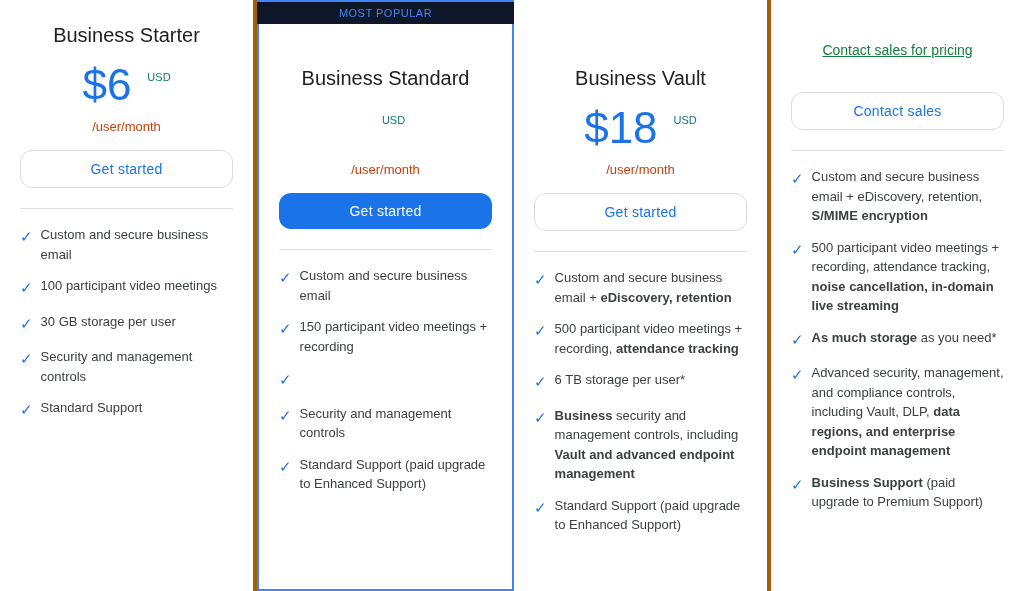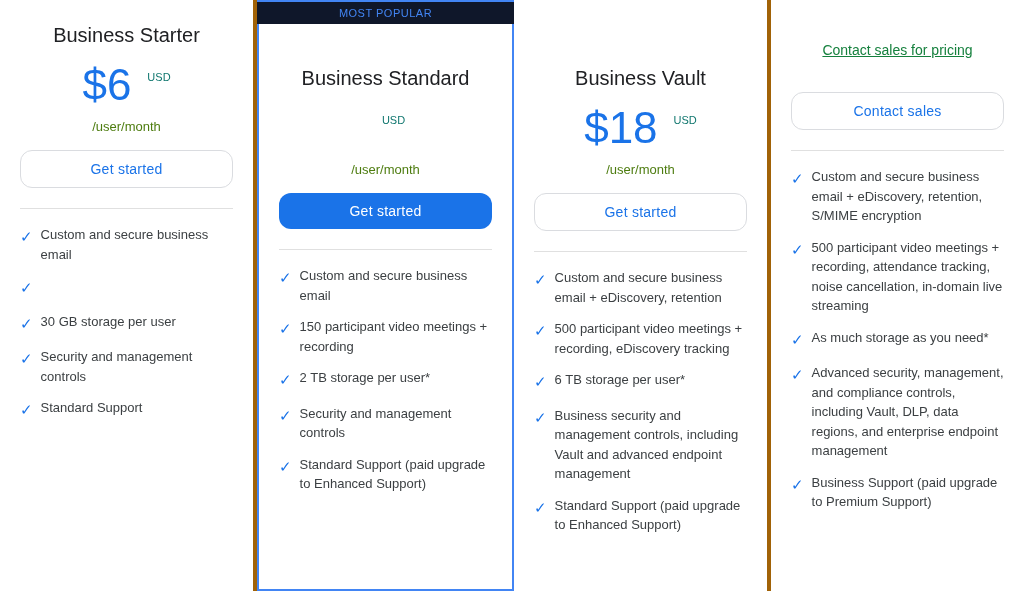--- a/index.html
+++ b/index.html
@@ -77,21 +77,21 @@
     .price-usd {
       font-size: 11px;
       color: #0f766e;
       font-weight: 500;
       margin-left: 16px;
       align-self: flex-start;
       margin-top: 8px;
     }
     .price-period {
       font-size: 13px;
-      color: #4d7c0f;
+      color: #c2410c;
       text-align: center;
       margin-bottom: 16px;
     }
     .contact-pricing {
       font-size: 14px;
       color: #15803d;
       text-align: right;
       margin-bottom: 16px;
       min-height: 52px;
       display: flex;
@@ -138,21 +138,21 @@
       color: #3c4043;
     }
     .check-icon {
       color: #1a73e8;
       margin-right: 8px;
       flex-shrink: 0;
       margin-top: 1px;
       font-size: 15px;
     }
     .feature-text b {
-      font-weight: 400;
+      font-weight: 700;
       margin-top: 48px;
     }
   </style>
 </head>
 <body>
 
 <div class="pricing-container">
 <div class="plan-col">
       <div class="plan-name">Business Starter</div>
       <div class="price-row">
@@ -162,20 +162,21 @@
       <div class="price-period">/user/month</div>
       <button class="btn">Get started</button>
       <hr class="divider">
       <ul class="feature-list">
         <li class="feature-item">
         <span class="check-icon">✓</span>
         <span class="feature-text">Custom and secure business email</span>
       </li>
         <li class="feature-item">
         <span class="check-icon">✓</span>
+        <span class="feature-text">100 participant video meetings</span>
       </li>
         <li class="feature-item">
         <span class="check-icon">✓</span>
         <span class="feature-text">30 GB storage per user</span>
       </li>
         <li class="feature-item">
         <span class="check-icon">✓</span>
         <span class="feature-text">Security and management controls</span>
       </li>
         <li class="feature-item">
@@ -197,21 +198,20 @@
         <li class="feature-item">
         <span class="check-icon">✓</span>
         <span class="feature-text">Custom and secure business email</span>
       </li>
         <li class="feature-item">
         <span class="check-icon">✓</span>
         <span class="feature-text">150 participant video meetings + recording</span>
       </li>
         <li class="feature-item">
         <span class="check-icon">✓</span>
-        <span class="feature-text">2 TB storage per user*</span>
       </li>
         <li class="feature-item">
         <span class="check-icon">✓</span>
         <span class="feature-text">Security and management controls</span>
       </li>
         <li class="feature-item">
         <span class="check-icon">✓</span>
         <span class="feature-text">Standard Support (paid upgrade to Enhanced Support)</span>
       </li>
       </ul>
@@ -225,21 +225,21 @@
       <div class="price-period">/user/month</div>
       <button class="btn">Get started</button>
       <hr class="divider">
       <ul class="feature-list">
         <li class="feature-item">
         <span class="check-icon">✓</span>
         <span class="feature-text">Custom and secure business email + <b>eDiscovery, retention</b></span>
       </li>
         <li class="feature-item">
         <span class="check-icon">✓</span>
-        <span class="feature-text">500 participant video meetings + recording, <b>eDiscovery tracking</b></span>
+        <span class="feature-text">500 participant video meetings + recording, <b>attendance tracking</b></span>
       </li>
         <li class="feature-item">
         <span class="check-icon">✓</span>
         <span class="feature-text">6 TB storage per user*</span>
       </li>
         <li class="feature-item">
         <span class="check-icon">✓</span>
         <span class="feature-text"><b>Business</b> security and management controls, including <b>Vault and advanced endpoint management</b></span>
       </li>
         <li class="feature-item">

